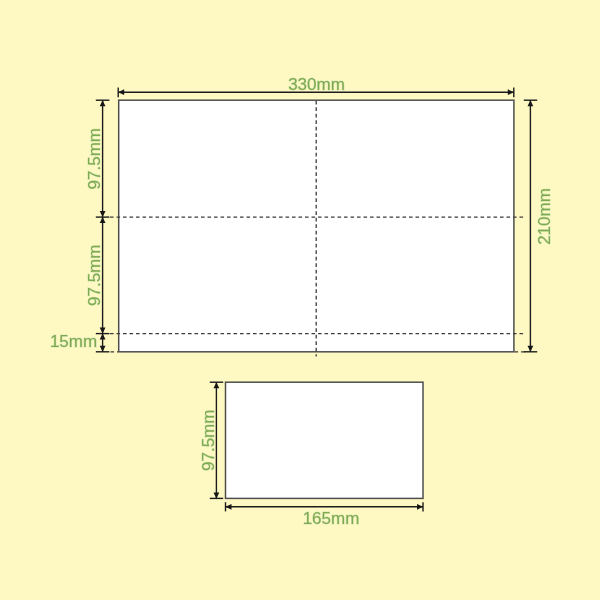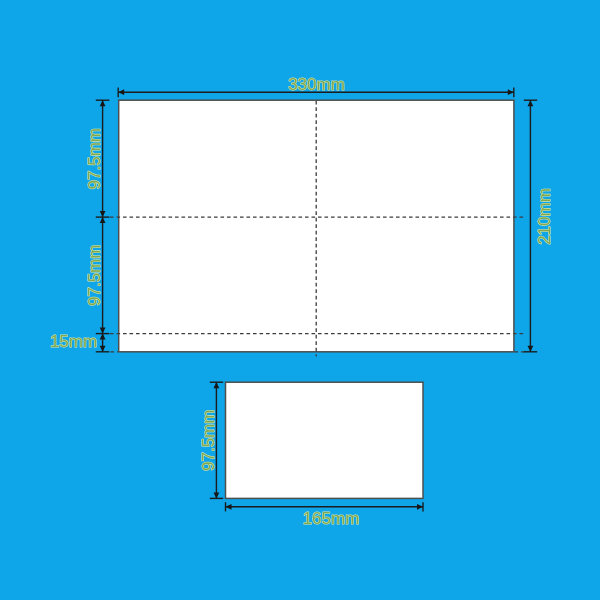--- a/index.html
+++ b/index.html
@@ -1,16 +1,16 @@
 <!DOCTYPE html>
 <html><head>
 <meta charset="utf-8">
 <style>
   html,body{margin:0;padding:0;background:#ffffff;}
-  #stage{position:relative;width:600px;height:600px;background:#0ea5e9;overflow:hidden;transform:translateZ(0);will-change:transform;}
+  #stage{position:relative;width:600px;height:600px;background:#fef9c3;overflow:hidden;transform:translateZ(0);will-change:transform;}
   svg{position:absolute;left:0;top:0;}
   text{font-family:"Liberation Sans", sans-serif;font-size:17px;fill:#7fa94e;stroke:#d5e6b6;stroke-width:1.1;paint-order:stroke;stroke-linejoin:round;}
 </style>
 </head>
 <body>
 <div id="stage">
 <svg width="600" height="600" viewBox="0 0 600 600">
 
   <rect x="118.7" y="100.2" width="395.2" height="251.6" fill="#ffffff" stroke="#4e4e4e" stroke-width="1.5"></rect>
 

